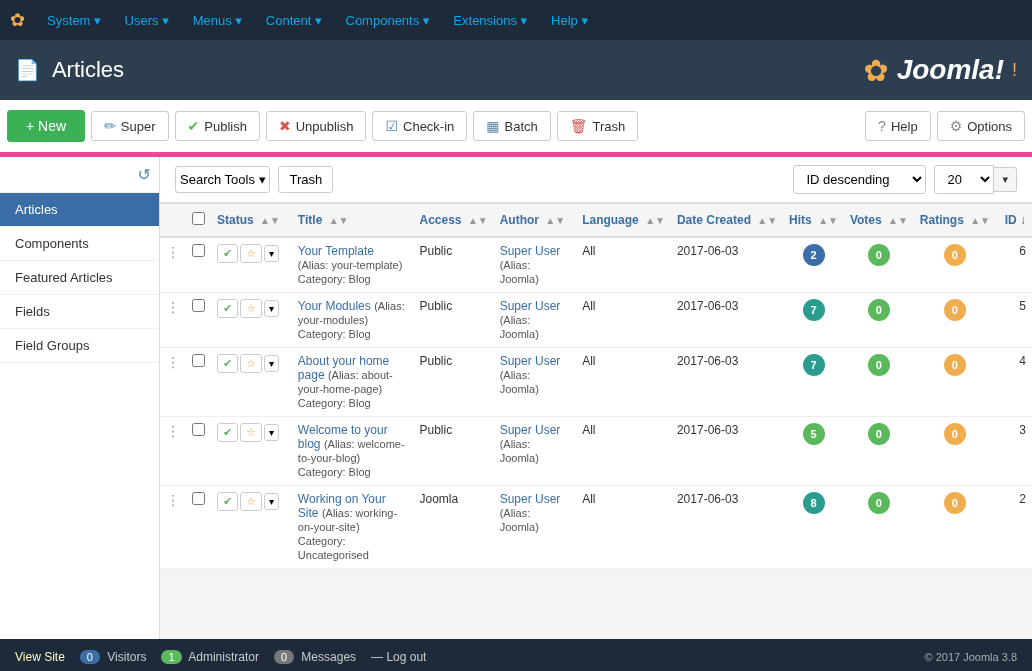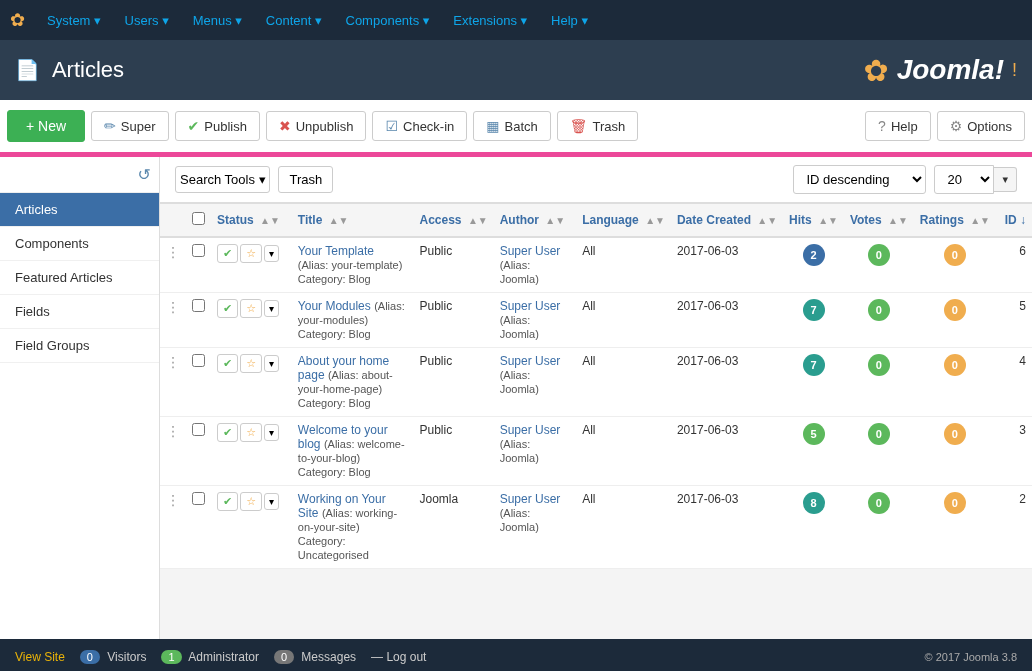--- a/index.html
+++ b/index.html
@@ -288,21 +288,21 @@
       justify-content: center;
       background: #777;
       color: #fff;
       border-radius: 10px;
       padding: 1px 7px;
       font-size: 11px;
       margin-right: 4px;
     }
     .status-badge-blue { background: #3b6ea6; }
     .status-badge-green { background: #5cb85c; }
-    .view-site-link { color: #eab308; text-decoration: none; }
+    .view-site-link { color: #fef9c3; text-decoration: none; }
     .logout-link { color: #ccc; text-decoration: none; }
 
     .th-sort-icon { font-size: 10px; color: #999; margin-left: 3px; }
 
     .options-cursor { cursor: pointer; }
   </style>
 </head>
 <body>
 
 <div class="top-navbar">

